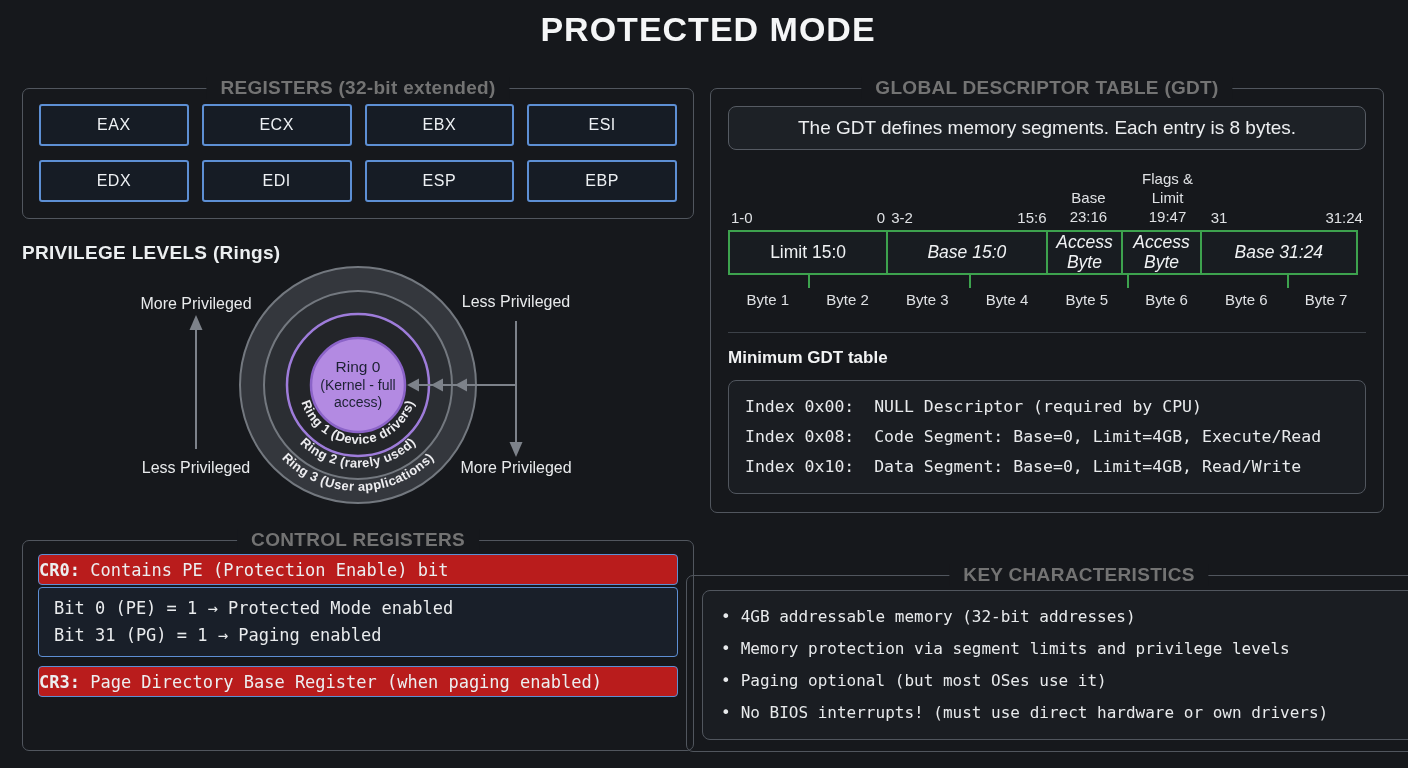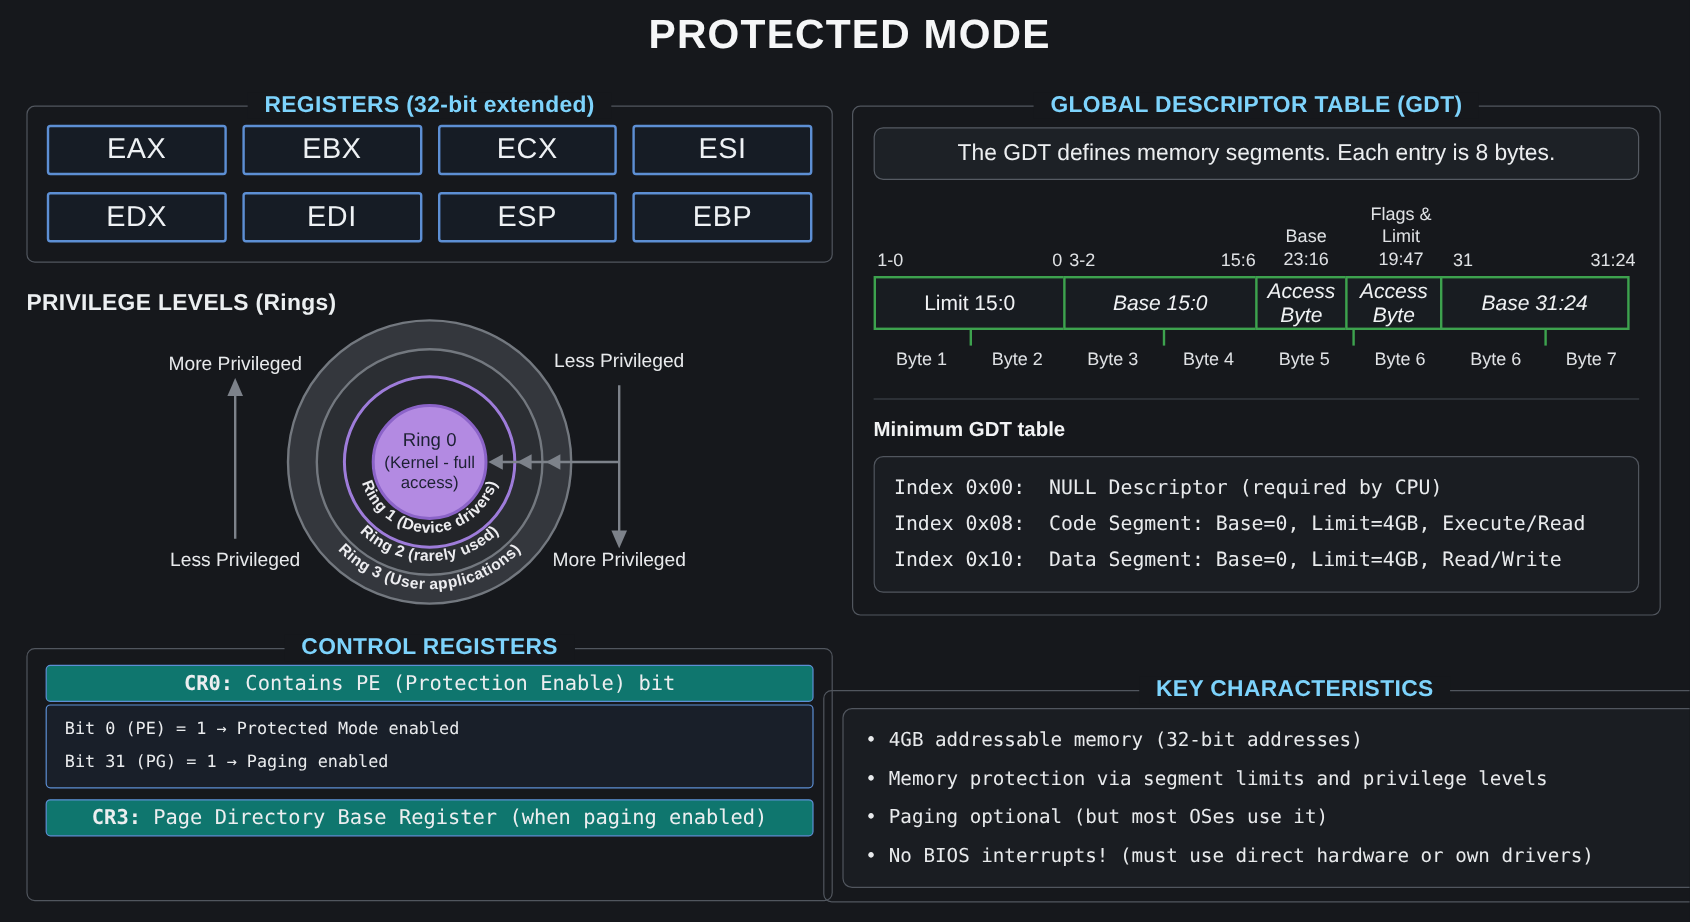--- a/index.html
+++ b/index.html
@@ -22,34 +22,34 @@
 
   
   .section {
     position:absolute;
     border:1.5px solid #51565e;
     border-radius:7px;
   }
   .legend {
     position:absolute; top:-12px; left:50%; transform:translateX(-50%);
     background:#16181c; padding:0 14px;
-    font-size:19px; font-weight:bold; color:#7dd3fc;
+    font-size:19px; font-weight:bold; color:#737373;
     white-space:nowrap; letter-spacing:0.3px;
   }
 
   
   #registers-sec { left:22px; top:88px; width:672px; height:131px; }
   .reg-grid {
     display:grid; grid-template-columns:repeat(4,1fr);
     gap:14px 13px; padding:15px 16px;
   }
   .reg-box {
     height:42px; border:2px solid #5d8fd4; border-radius:3px;
     background:#161c25; display:flex; align-items:center; justify-content:center;
-    font-size:24px; color:#eef1f4; letter-spacing:0.5px;
+    font-size:16px; color:#eef1f4; letter-spacing:0.5px;
   }
 
   
   .priv-title {
     position:absolute; left:22px; top:242px; width:672px;
     font-size:19px; font-weight:bold; letter-spacing:0.3px;
   }
   #priv-diagram { position:absolute; left:22px; top:264px; width:672px; height:246px; }
   #priv-diagram svg { position:absolute; left:0; top:0; }
   .priv-label {
@@ -60,30 +60,30 @@
   #priv-label-lb { left:174px; top:195px; }
   #priv-label-rt { left:494px; top:29px; }
   #priv-label-rb { left:494px; top:195px; }
   .ring-curved-text { font-size:13px; font-weight:bold; fill:#ededf0; letter-spacing:0.4px; }
   .ring0-text { fill:#1d2133; text-anchor:middle; }
 
   
   #control-sec { left:22px; top:540px; width:672px; height:211px; }
   .control-inner { padding:13px 15px; }
   .cr-box {
-    border:1.5px solid #5d8fd4; border-radius:4px; background:#0f766e;
-    height:31px; display:flex; align-items:center; justify-content:center;
+    border:1.5px solid #5d8fd4; border-radius:4px; background:#b91c1c;
+    height:31px; display:flex; align-items:center; justify-content:flex-start;
     font-family:"DejaVu Sans Mono", monospace; font-size:17px; color:#eceef0;
     white-space:pre;
   }
   .cr-box b { font-weight:bold; }
   .cr-details {
     margin-top:2px; border:1.5px solid #5d8fd4; border-radius:4px;
     background:#191f29; padding:7px 15px;
-    font-family:"DejaVu Sans Mono", monospace; font-size:14px; color:#e9ebed;
+    font-family:"DejaVu Sans Mono", monospace; font-size:17px; color:#e9ebed;
   }
   .cr-details .line { line-height:27px; white-space:pre; }
   .mt11 { margin-top:9px; } .mt14 { margin-top:14px; }
 
   
   #gdt-sec { left:710px; top:88px; width:674px; height:425px; }
   .gdt-inner { padding:17px 17px 0; }
   .gdt-desc {
     height:44px; line-height:41px; text-align:center;
     border:1.5px solid #565b63; border-radius:8px; background:#1d2126;
@@ -130,22 +130,22 @@
 <body>
 
 <div class="page">
 
   <div class="main-title">PROTECTED MODE</div>
 
   <div class="section" id="registers-sec">
     <div class="legend">REGISTERS (32-bit extended)</div>
     <div class="reg-grid">
       <div class="reg-box">EAX</div>
+      <div class="reg-box">ECX</div>
       <div class="reg-box">EBX</div>
-      <div class="reg-box">ECX</div>
       <div class="reg-box">ESI</div>
       <div class="reg-box">EDX</div>
       <div class="reg-box">EDI</div>
       <div class="reg-box">ESP</div>
       <div class="reg-box">EBP</div>
     </div>
   </div>
 
   <div class="priv-title">PRIVILEGE LEVELS (Rings)</div>
   <div id="priv-diagram">

